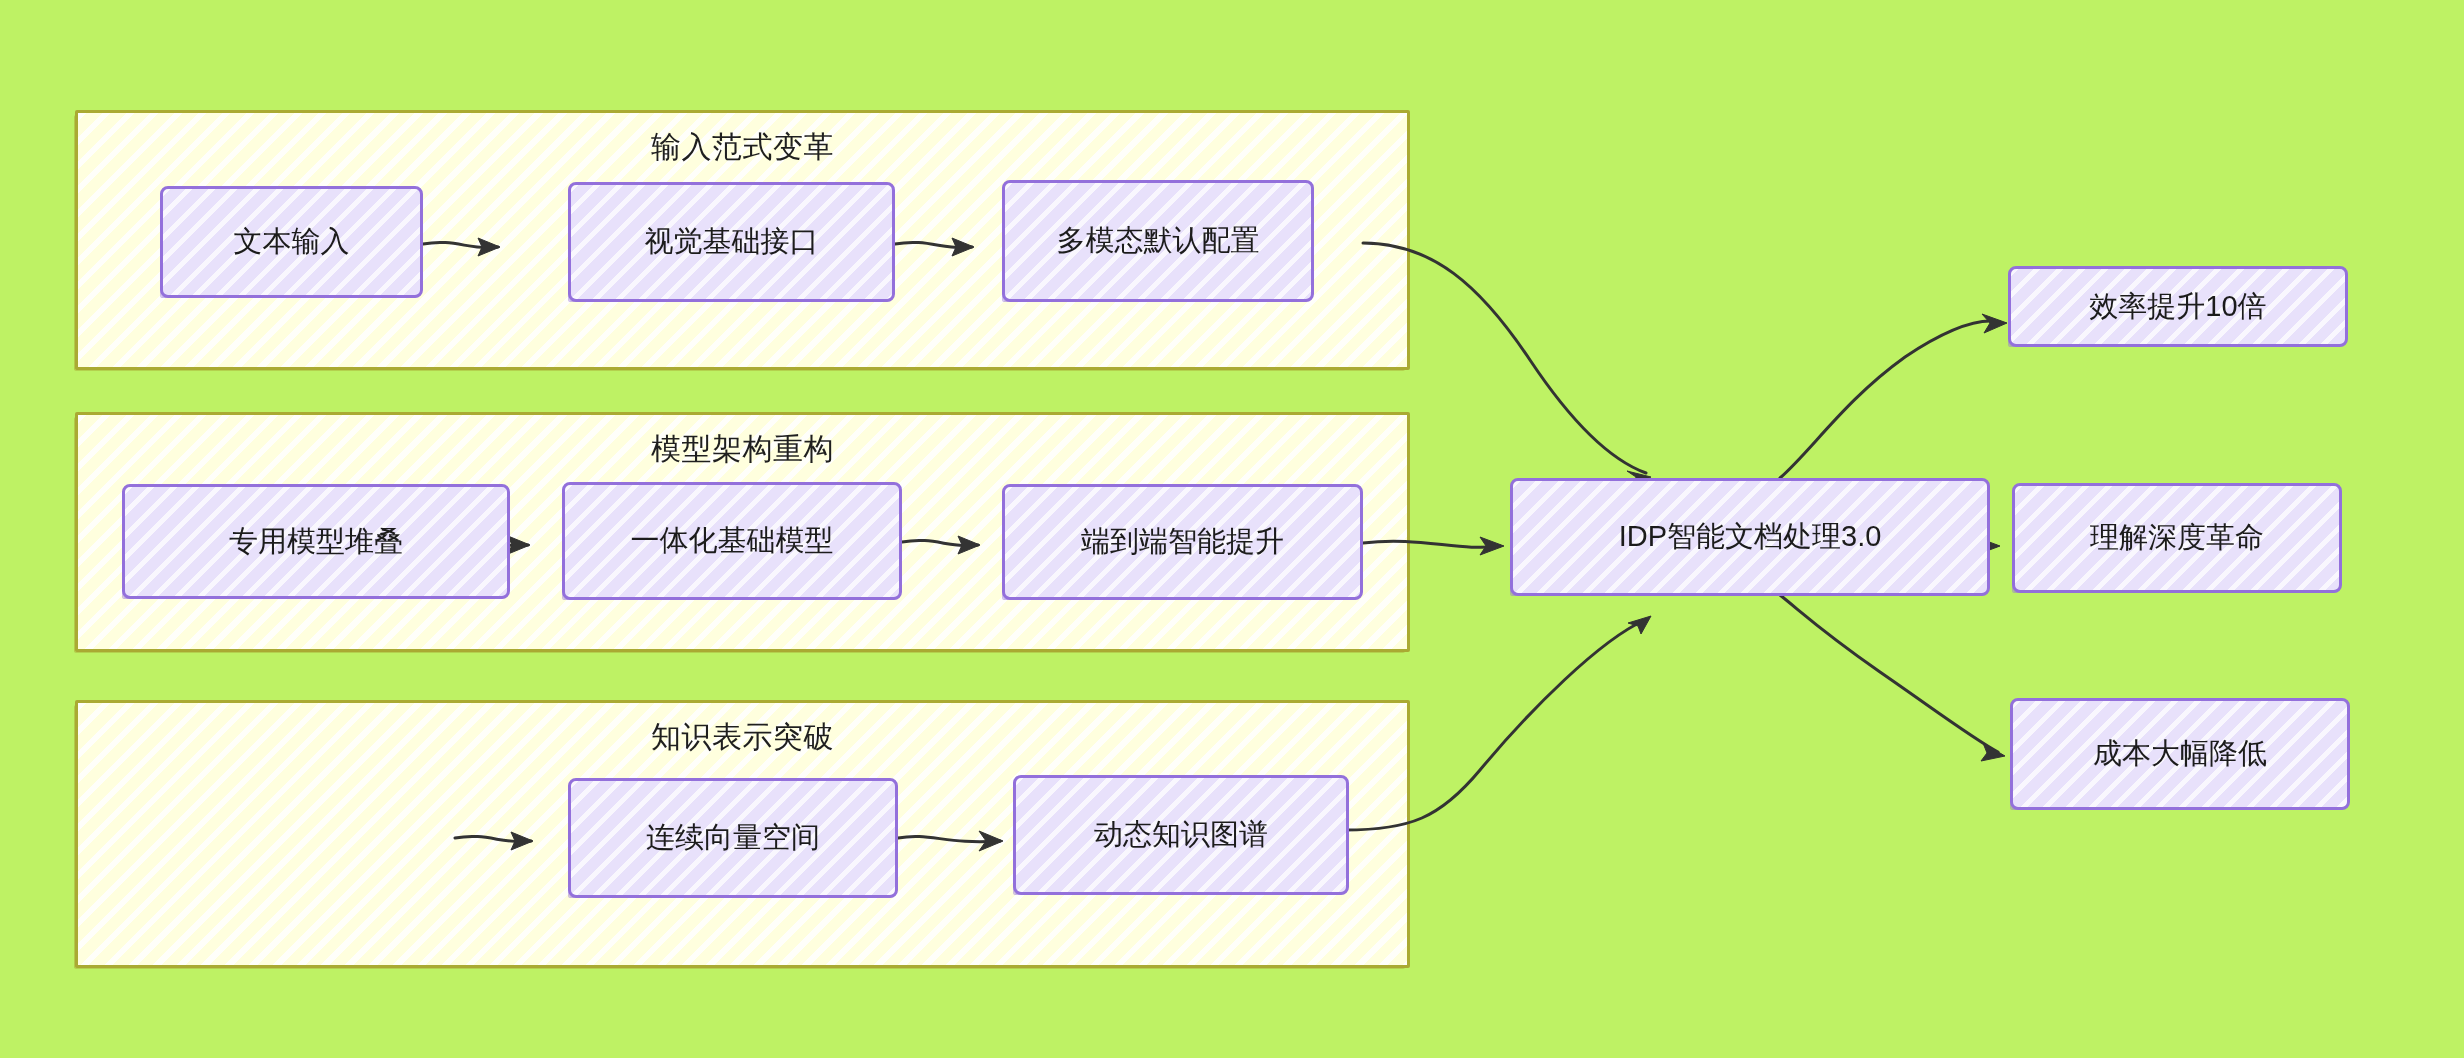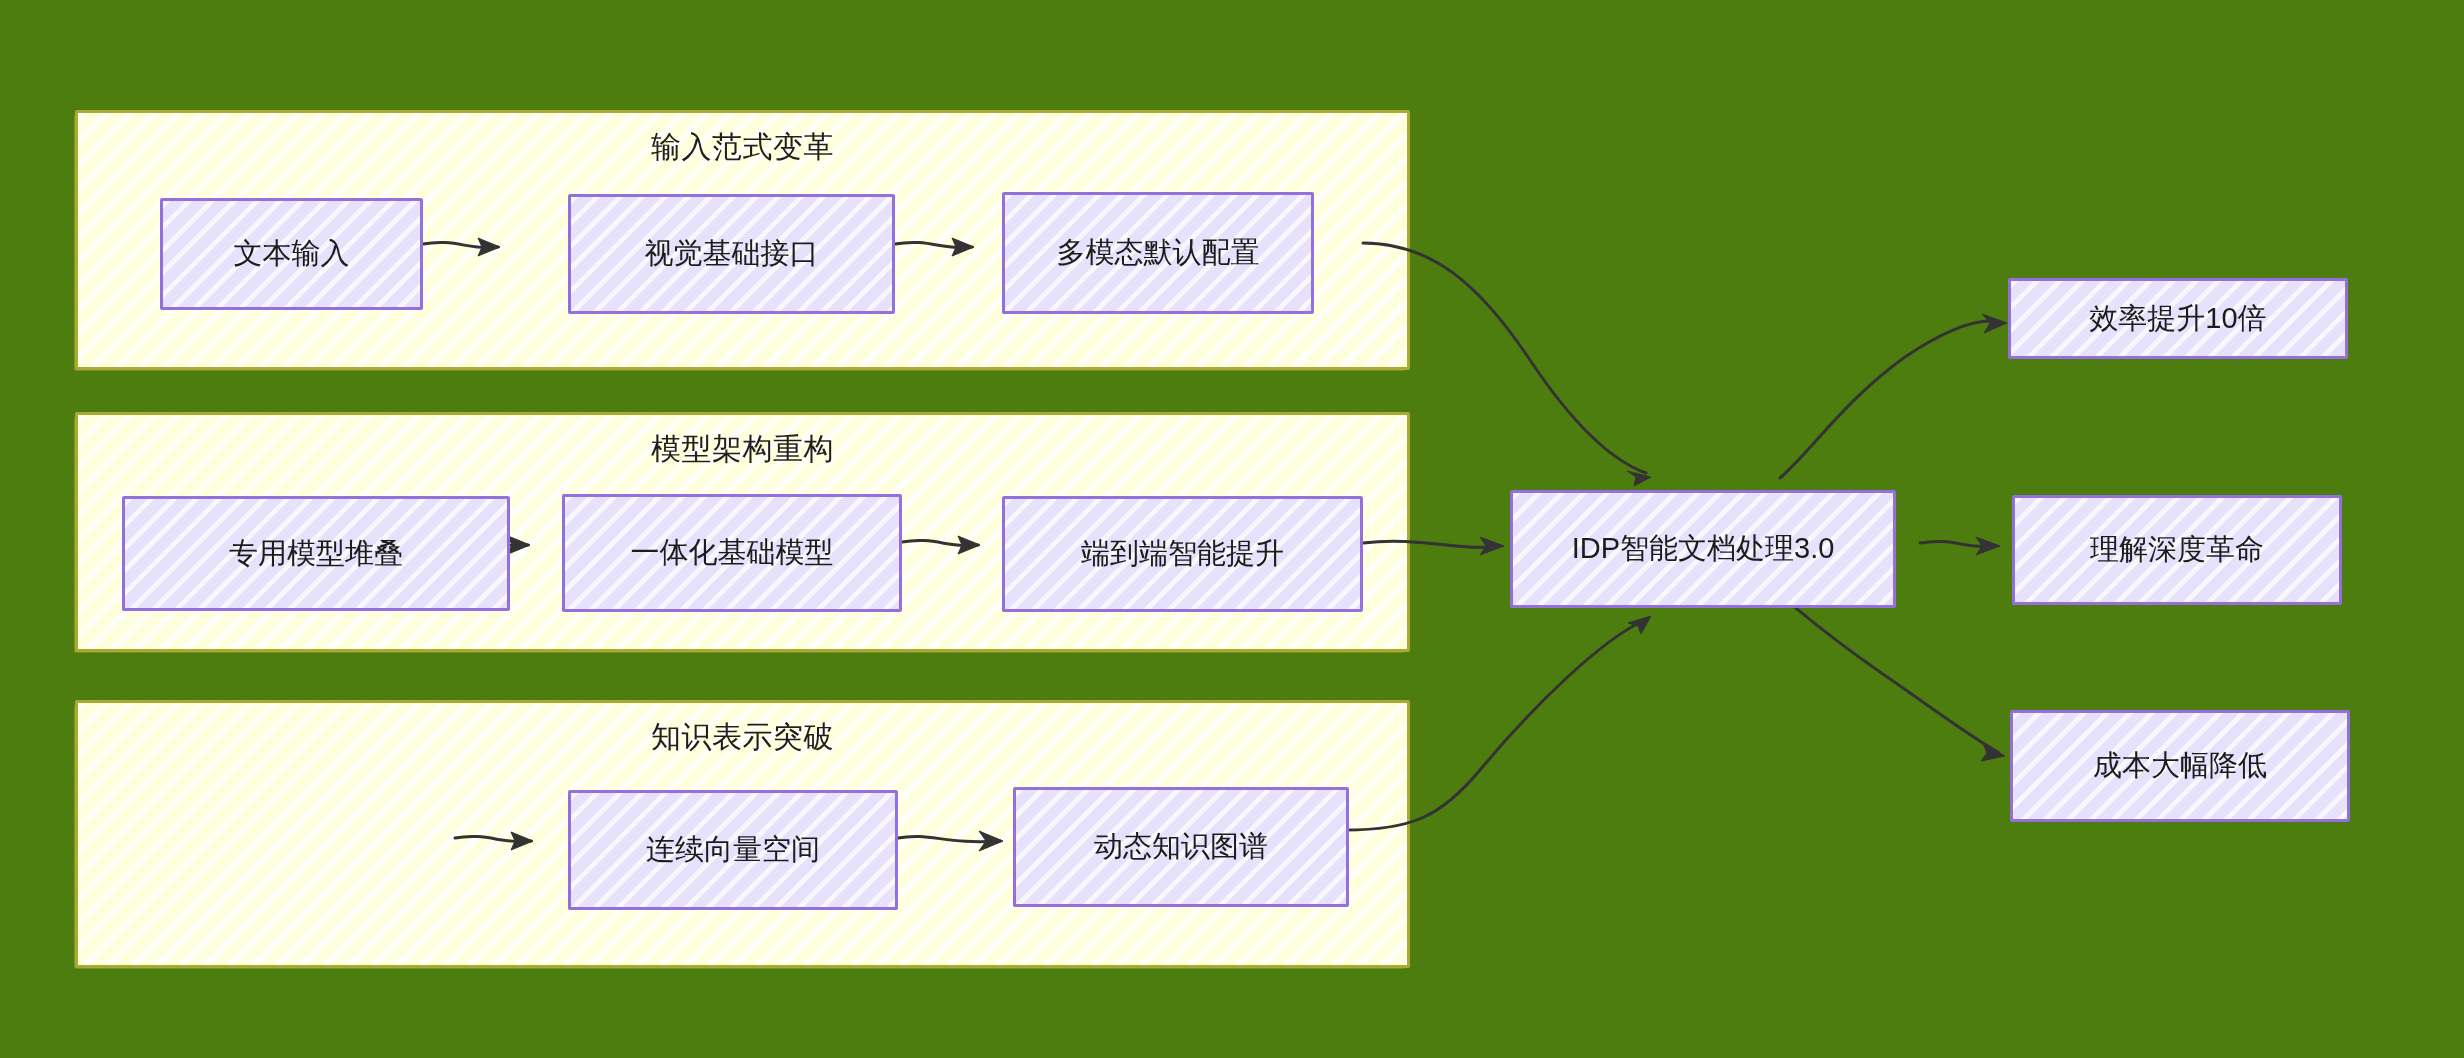--- a/index.html
+++ b/index.html
@@ -7,21 +7,21 @@
     padding: 0;
     background: #ffffff;
   }
   body {
     font-family: "Liberation Sans", "DejaVu Sans", sans-serif;
   }
   #stage {
     position: relative;
     width: 2464px;
     height: 1058px;
-    background: #4d7c0f;
+    background: #bef264;
     overflow: hidden;
   }
 
   
   .subgraph {
     position: absolute;
     box-sizing: border-box;
     border: 3px solid #aaaa33;
     background-color: #ffffde;
     background-image:
@@ -66,23 +66,22 @@
       repeating-linear-gradient(
         135deg,
         rgba(255,255,255,0.75) 0px,
         rgba(255,255,255,0.75) 5px,
         rgba(255,255,255,0.0) 5px,
         rgba(255,255,255,0.0) 16px
       );
     display: flex;
     align-items: center;
     justify-content: center;
-    border-radius: 2px;
+    border-radius: 8px;
     z-index: 4;
-    margin-top: 12px;
   }
   .node::after {
     content: "";
     position: absolute;
     left: -3px; top: 3px; right: 3px; bottom: -3px;
     border-left: 2px solid rgba(147,112,219,0.45);
     border-bottom: 2px solid rgba(147,112,219,0.5);
     border-radius: 2px;
     pointer-events: none;
   }
@@ -213,21 +212,21 @@
   <div class="subgraph" style="left:75px; top:700px; width:1335px; height:268px;">
     <div class="subgraph-title">知识表示突破</div>
   </div>
   <div class="node" style="left:568px; top:778px; width:330px; height:120px;">
     <span class="node-label">连续向量空间</span>
   </div>
   <div class="node" style="left:1013px; top:775px; width:336px; height:120px;">
     <span class="node-label">动态知识图谱</span>
   </div>
 
-  <div class="node center" style="left:1510px; top:478px; width:386px; height:118px;">
+  <div class="node center" style="left:1510px; top:478px; width:480px; height:118px;">
     <span class="node-label">IDP智能文档处理3.0</span>
   </div>
 
   <div class="node" style="left:2008px; top:266px; width:340px; height:81px;">
     <span class="node-label">效率提升10倍</span>
   </div>
   <div class="node" style="left:2012px; top:483px; width:330px; height:110px;">
     <span class="node-label">理解深度革命</span>
   </div>
   <div class="node" style="left:2010px; top:698px; width:340px; height:112px;">

